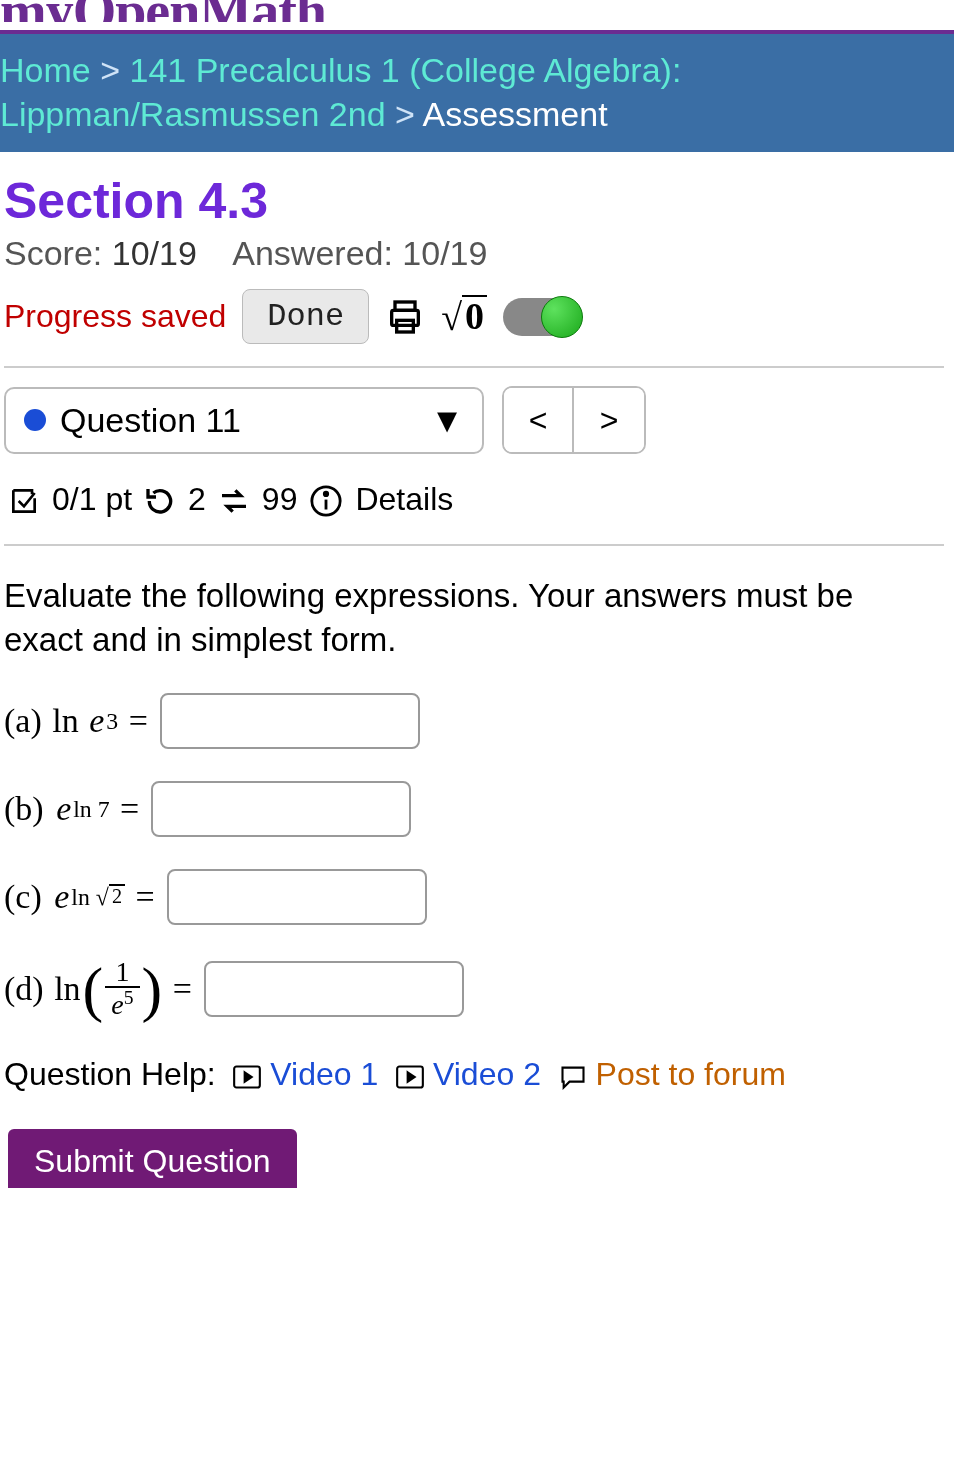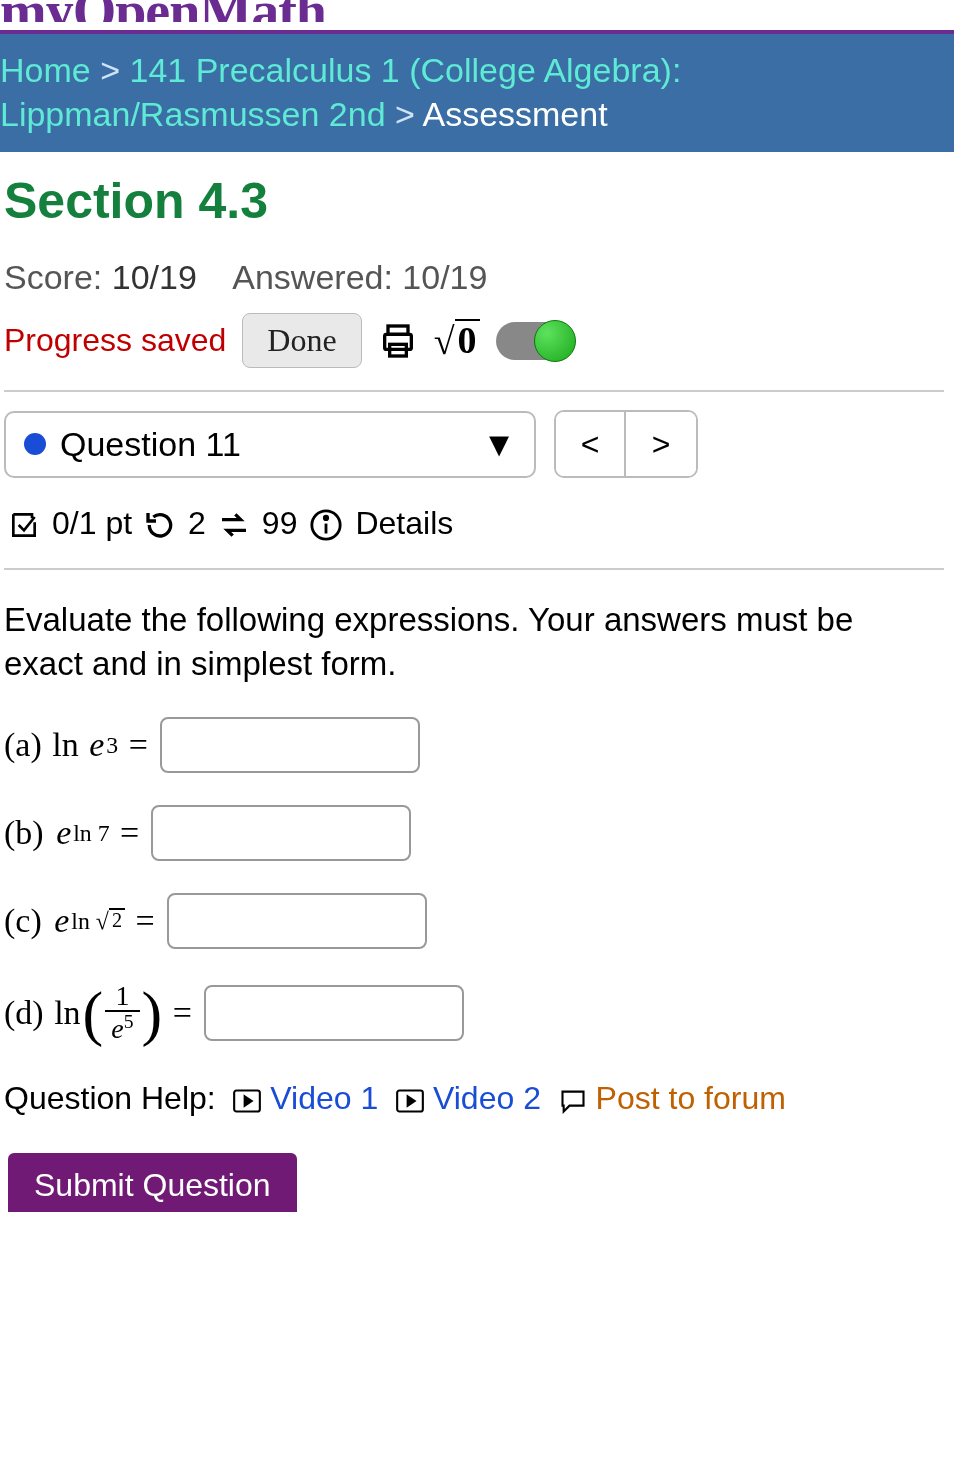--- a/index.html
+++ b/index.html
@@ -33,22 +33,22 @@
     font-size: 34px;
     line-height: 1.3;
   }
   .breadcrumb a { color: #5eead4; text-decoration: none; }
   .breadcrumb .sep { color: #cfe3f7; }
   .breadcrumb .current { color: #fff; }
   .content { padding: 20px 10px 0 4px; }
   h1 {
     font-size: 50px;
     font-weight: bold;
-    margin-bottom: 28px;
-    color:#15803d;
+    margin-bottom: 4px;
+    color:#6d28d9;
   }
   .scoreline {
     font-size: 34px;
     color: #555;
     margin-bottom: 16px;
   }
   .scoreline .score { color: #333; }
   .scoreline .answered { margin-left: 26px; }
   .progress-row {
     display: flex;
@@ -57,21 +57,21 @@
     margin-bottom: 22px;
   }
   .progress-saved { color: #c00000; font-size: 32px; }
   .done-btn {
     background: #e9e9e9;
     border: 1px solid #bbb;
     border-radius: 8px;
     padding: 8px 24px;
     font-size: 32px;
     cursor: pointer;
-    font-family: Liberation Serif, serif;
+    font-family: Liberation Mono, monospace;
     color:#222;
   }
   .icon-btn { cursor: pointer; display:inline-flex; align-items:center; }
   .toggle {
     width: 78px; height: 38px;
     background: #888;
     border-radius: 19px;
     position: relative;
     cursor: pointer;
   }
@@ -96,21 +96,21 @@
   }
   .qselect {
     display:flex;
     align-items:center;
     border: 2px solid #bbb;
     border-radius: 10px;
     padding: 12px 18px;
     font-size: 34px;
     gap: 14px;
     cursor:pointer;
-    width: 532px;
+    width: 480px;
     justify-content: flex-start;
     position:relative;
   }
   .qselect .dot {
     width: 22px; height:22px; border-radius:50%;
     background:#1a4dd6;
   }
   .qselect .caret {
     margin-left:auto;
   }

